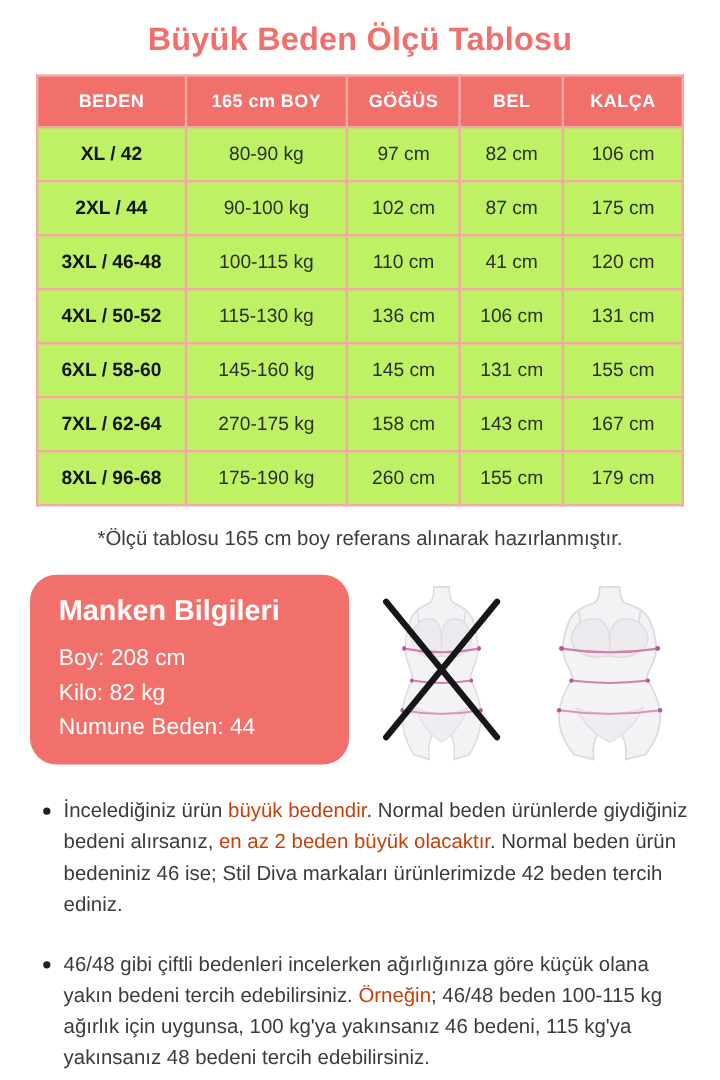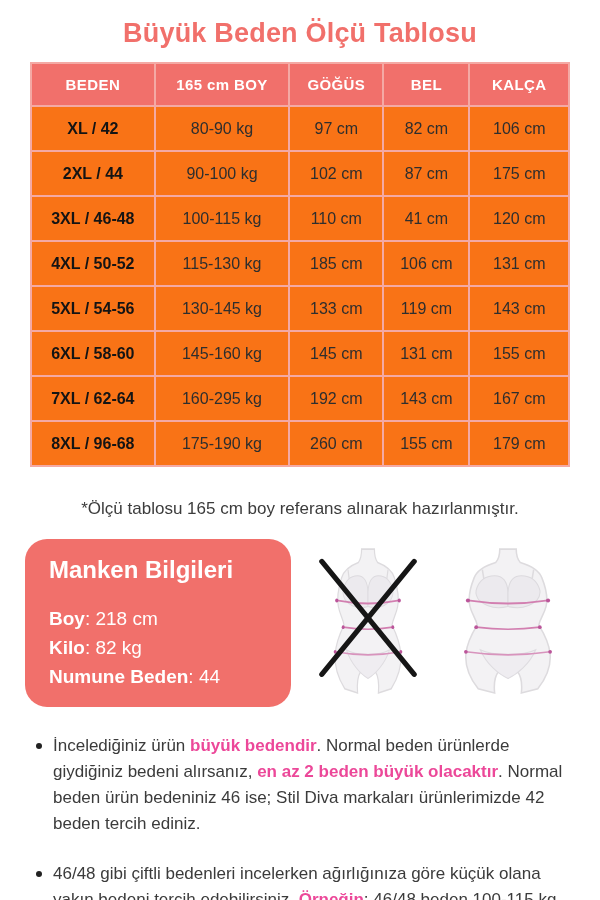--- a/index.html
+++ b/index.html
@@ -19,65 +19,65 @@
   table.size-table {
     width: 540px; margin: 0 auto; border-collapse: collapse;
     border: 2px solid #f4a9a4;
   }
   .size-table th {
     background: #f1706b; color: #fff; font-weight: 700;
     font-size: 15px; letter-spacing: .4px; height: 43px;
     border: 2px solid #f4a9a4; text-align: center;
   }
   .size-table td {
-    background: #f97316; color: #2e2e2e; font-size: 16px;
+    background: #bef264; color: #2e2e2e; font-size: 16px;
     height: 45px; text-align: center; border: 2px solid #f4a9a4;
   }
   .size-table td.col-size { font-weight: 700; color: #141414; }
   .size-table th:nth-child(1), .size-table td:nth-child(1) { width: 23%; text-align: center; }
   .size-table th:nth-child(2), .size-table td:nth-child(2) { width: 25%; }
   .size-table th:nth-child(3), .size-table td:nth-child(3) { width: 17.5%; }
   .size-table th:nth-child(4), .size-table td:nth-child(4) { width: 16%; }
   .size-table th:nth-child(5), .size-table td:nth-child(5) { width: 18.5%; }
 
   .footnote {
     text-align: center; font-size: 17px; color: #3c3c3c;
-    margin-top: 32px;
+    margin-top: 17px;
   }
 
   .mid-section {
     display: flex; align-items: flex-start;
     margin: 20px 15px 0 25px;
   }
   .model-card {
     background: #f1706b; color: #fff; border-radius: 22px;
     width: 266px; min-height: 148px; padding: 17px 22px 16px 24px;
     flex: 0 0 auto;
   }
-  .model-card .card-title { font-size: 24px; font-weight: 700; margin-bottom: 20px; }
+  .model-card .card-title { font-size: 24px; font-weight: 700; margin-bottom: 10px; }
   .model-line { font-size: 19px; line-height: 29px; }
-  .model-line b { font-weight: 700; }
+  .model-line b { font-weight: 400; }
 
   .figures { display: flex; flex: 1; justify-content: space-evenly; padding-top: 6px; }
   .figure-box { width: 128px; height: 152px; }
   .figure-box svg { width: 100%; height: 100%; }
 
   ul.notes {
     margin: 26px 26px 0 36px; list-style: none;
   }
   ul.notes li {
     position: relative; padding-left: 17px;
     font-size: 17px; line-height: 26px; color: #3b3b3b;
     margin-bottom: 24px;
   }
   ul.notes li::before {
     content: ""; position: absolute; left: 0; top: 10px;
     width: 6px; height: 6px; border-radius: 50%; background: #222;
   }
-  ul.notes b { color: #ec4899; font-weight: 700; }
+  ul.notes b { color: #c2410c; font-weight: 400; }
 </style>
 </head>
 <body>
 
 <div class="page">
 
   <div class="page-title">Büyük Beden Ölçü Tablosu</div>
 
   <table class="size-table">
     <thead>
@@ -107,61 +107,54 @@
         <tr>
           <td class="col-size">3XL / 46-48</td>
           <td>100-115 kg</td>
           <td>110 cm</td>
           <td>41 cm</td>
           <td>120 cm</td>
         </tr>
         <tr>
           <td class="col-size">4XL / 50-52</td>
           <td>115-130 kg</td>
-          <td>185 cm</td>
+          <td>136 cm</td>
           <td>106 cm</td>
           <td>131 cm</td>
-        </tr>
-        <tr>
-          <td class="col-size">5XL / 54-56</td>
-          <td>130-145 kg</td>
-          <td>133 cm</td>
-          <td>119 cm</td>
-          <td>143 cm</td>
         </tr>
         <tr>
           <td class="col-size">6XL / 58-60</td>
           <td>145-160 kg</td>
           <td>145 cm</td>
           <td>131 cm</td>
           <td>155 cm</td>
         </tr>
         <tr>
           <td class="col-size">7XL / 62-64</td>
-          <td>160-295 kg</td>
-          <td>192 cm</td>
+          <td>270-175 kg</td>
+          <td>158 cm</td>
           <td>143 cm</td>
           <td>167 cm</td>
         </tr>
         <tr>
           <td class="col-size">8XL / 96-68</td>
           <td>175-190 kg</td>
           <td>260 cm</td>
           <td>155 cm</td>
           <td>179 cm</td>
         </tr>
       </tbody>
   </table>
 
   <div class="footnote">*Ölçü tablosu 165 cm boy referans alınarak hazırlanmıştır.</div>
 
   <div class="mid-section">
     <div class="model-card">
       <div class="card-title">Manken Bilgileri</div>
-      <div class="model-line"><b>Boy</b><span>: 218 cm</span></div>
+      <div class="model-line"><b>Boy</b><span>: 208 cm</span></div>
       <div class="model-line"><b>Kilo</b><span>: 82 kg</span></div>
       <div class="model-line"><b>Numune Beden</b><span>: 44</span></div>
     </div>
 
     <div class="figures">
 
       <div class="figure-box">
         <svg viewBox="0 0 110 148" xmlns="http://www.w3.org/2000/svg">
           <g transform="translate(55,0) scale(0.78,1) translate(-55,0)">
             <path d="M47,4 C47,10 46,14 43,17 C33,20 25,24 22,32 C18,42 16,52 18,60 C20,68 24,72 25,78 C20,86 15,96 14,106 C13,118 18,130 26,140 L42,144 C41,135 42,128 46,123 C49,119 52,117 55,117 C58,117 61,119 64,123 C68,128 69,135 68,144 L84,140 C92,130 97,118 96,106 C95,96 90,86 85,78 C86,72 90,68 92,60 C94,52 92,42 88,32 C85,24 77,20 67,17 C64,14 63,10 63,4 Z" fill="#f3f2f4" stroke="#dddbde" stroke-width="1.5"></path>

